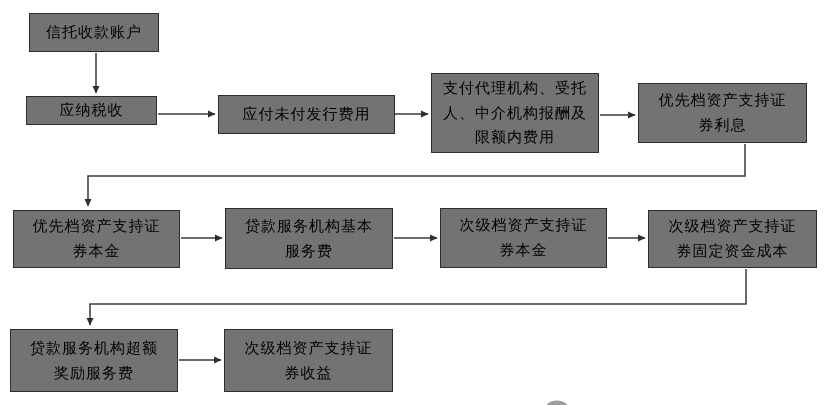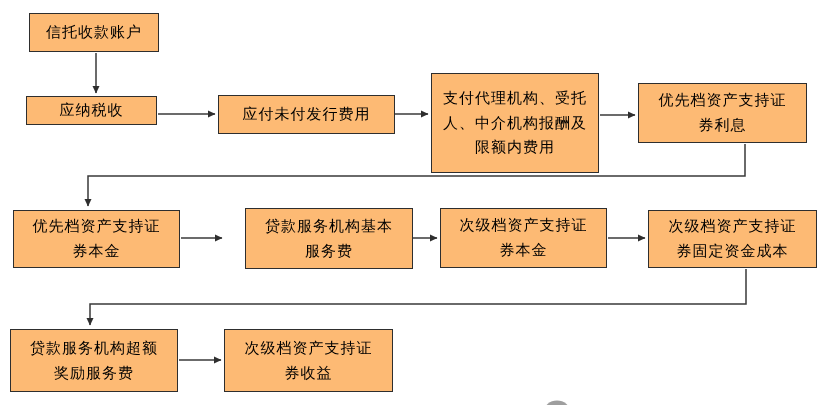--- a/index.html
+++ b/index.html
@@ -14,38 +14,38 @@
   .edges-layer {
     position: absolute;
     left: 0; top: 0;
     width: 830px; height: 405px;
     pointer-events: none;
   }
   .node {
     position: absolute;
     box-sizing: border-box;
     border: 1.5px solid #2e2e2e;
-    background: #fdba74;
+    background: #737373;
     display: flex;
     align-items: center;
     justify-content: center;
     text-align: center;
     font-size: 15px;
     line-height: 1.65;
     color: #000000;
     white-space: pre-line;
     letter-spacing: 1px;
   }
   .n-trust    { left: 29px;  top: 13px;  width: 130px; height: 39px; }
   .n-tax      { left: 26px;  top: 96px;  width: 131px; height: 29px; }
   .n-issue    { left: 218px; top: 95px;  width: 177px; height: 39px; }
-  .n-agency   { left: 431px; top: 73px;  width: 168px; height: 100px; }
+  .n-agency   { left: 431px; top: 73px;  width: 168px; height: 80px; }
   .n-srint    { left: 638px; top: 83px;  width: 169px; height: 60px; }
   .n-srprin   { left: 13px;  top: 210px; width: 167px; height: 58px; }
-  .n-svcbase  { left: 225px; top: 208px; width: 168px; height: 61px; margin-left: 20px; }
+  .n-svcbase  { left: 225px; top: 208px; width: 168px; height: 61px; }
   .n-subprin  { left: 440px; top: 208px; width: 167px; height: 60px; }
   .n-subfix   { left: 648px; top: 210px; width: 169px; height: 58px; }
   .n-svcexc   { left: 10px;  top: 329px; width: 168px; height: 63px; }
   .n-subres   { left: 224px; top: 329px; width: 169px; height: 63px; }
   .footer {
     position: absolute;
     left: 543px;
     top: 349px;
     height: 38px;
     display: flex;

